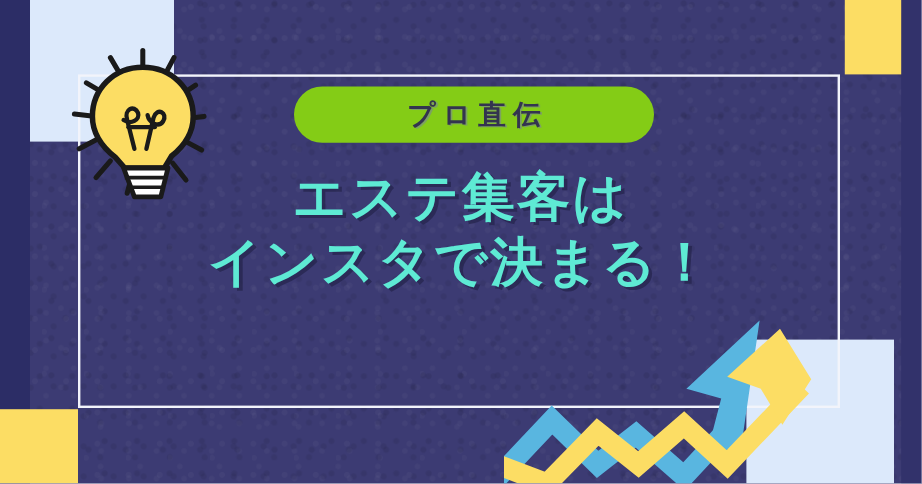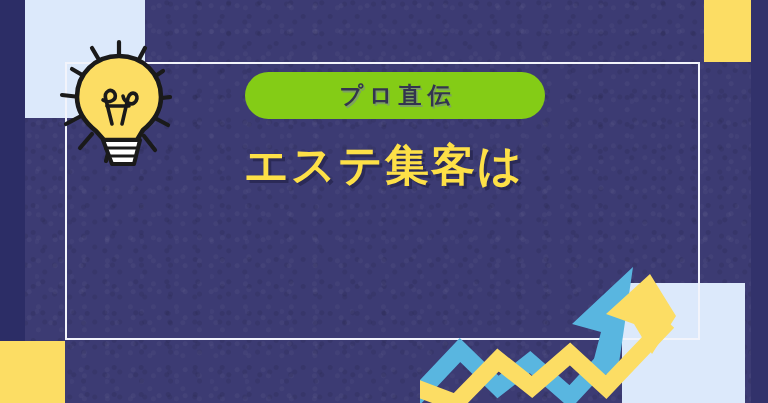--- a/index.html
+++ b/index.html
@@ -82,21 +82,21 @@
   
   #headline {
     position: absolute;
     left: 0; top: 138px;
     width: 768px;
     text-align: center;
     z-index: 5;
   }
   .hl-line {
     display: block;
-    color: #fde047;
+    color: #5eead4;
     font-size: 44px;
     font-weight: bold;
     line-height: 1.22;
     letter-spacing: 2px;
     white-space: nowrap;
     text-shadow: 3px 3px 0 rgba(38,38,78,.75);
   }
   #subtitle {
     position: absolute;
     left: 0; top: 252px;
@@ -170,16 +170,17 @@
     <polyline points="-6,125 36,141 78,98 112,125 150,92 186,125 248,60" fill="none" stroke="#fcdd64" stroke-width="17"></polyline>
     <path d="M230 12 L 186 52 L 214 62 L 232 92 L 256 54 L 230 12 Z" fill="#fcdd64"></path>
   </svg>
 
   <div id="badge">
     <span id="badge-text">プロ直伝</span>
   </div>
 
   <div id="headline">
     <span class="hl-line">エステ集客は</span>
+    <span class="hl-line">インスタで決まる！</span>
   </div>
 
 
 </div>
 
 </body></html>

